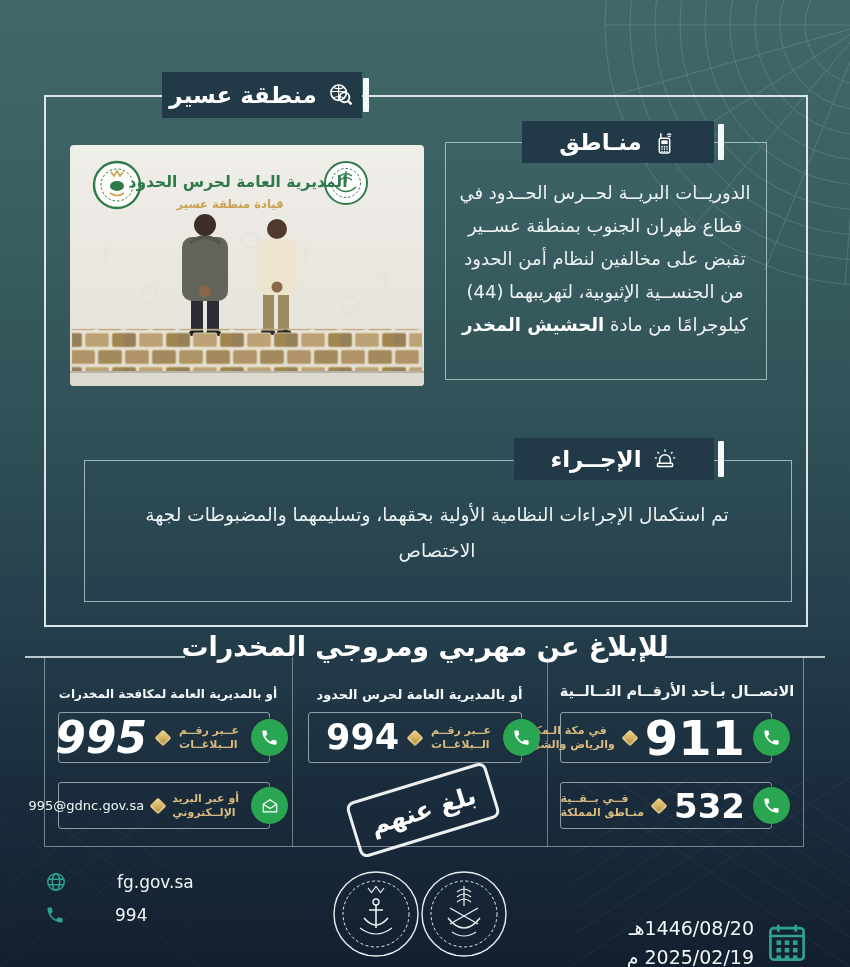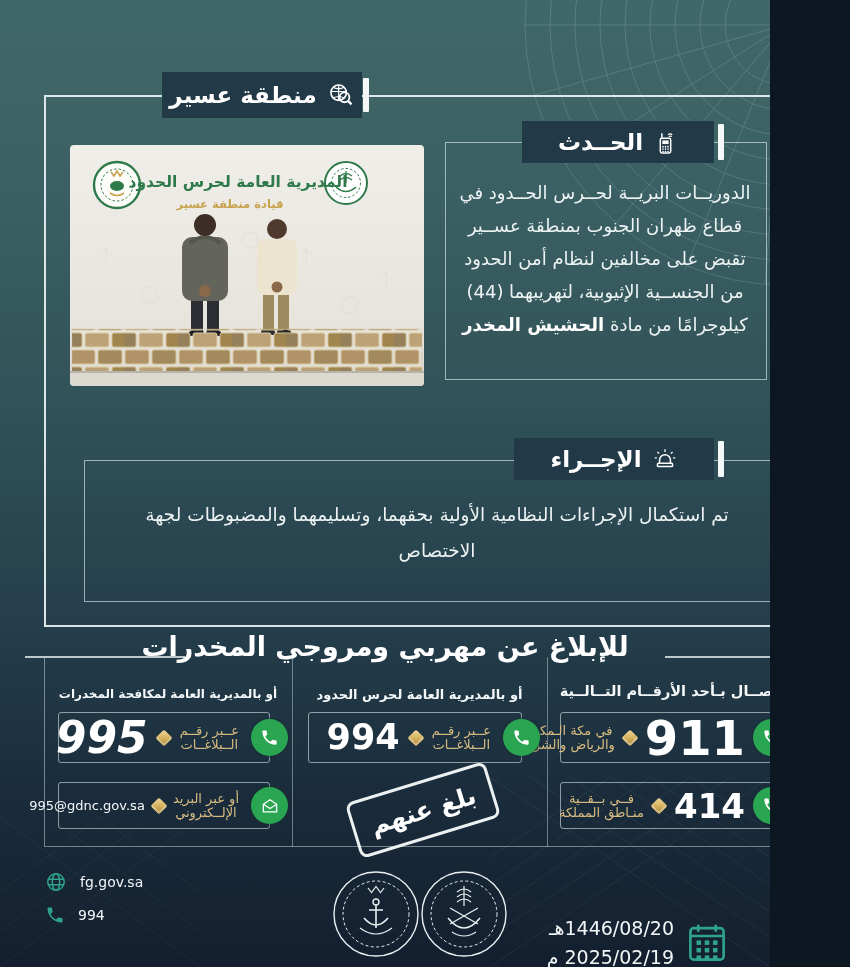--- a/index.html
+++ b/index.html
@@ -1,17 +1,17 @@
 <!DOCTYPE html>
 <html lang="ar"><head>
 <meta charset="utf-8">
 <style>
   html,body{margin:0;padding:0;background:#0d1722;}
   #canvas{
-    position:relative;width:770px;height:967px;overflow:hidden;
+    position:relative;width:850px;height:967px;overflow:hidden;
     font-family:"DejaVu Sans","Liberation Sans",sans-serif;
     background:linear-gradient(180deg,#416868 0%,#3b6063 20%,#315258 42%,#253f4c 64%,#1a2c3c 82%,#131f2e 100%);
     color:#eef4f4;
   }
   .abs{position:absolute;}
   
   .frame{position:absolute;border:2px solid rgba(233,243,243,0.92);}
   .subframe{position:absolute;border:1.3px solid rgba(220,235,235,0.65);}
   .vbar{position:absolute;width:6px;background:#f4f8f8;border-radius:1px;z-index:3;}
   .hline{position:absolute;height:2px;background:rgba(226,238,238,0.8);}
@@ -23,42 +23,42 @@
   }
   .badge .ttl{white-space:nowrap;}
   
   .artext{direction:rtl;text-align:center;color:#edf3f3;}
   
   .ibox{
     position:absolute;border:1.2px solid rgba(216,232,232,0.6);border-radius:3px;
     display:flex;direction:rtl;align-items:center;box-sizing:border-box;
   }
   .bignum{color:#ffffff;font-weight:bold;line-height:1;}
-  .glabel{color:#d8bc80;font-size:13px;font-weight:normal;line-height:13.5px;text-align:center;white-space:nowrap;}
+  .glabel{color:#d8bc80;font-size:11px;font-weight:bold;line-height:13.5px;text-align:left;white-space:nowrap;}
   .diamond{
     width:12px;height:12px;flex:0 0 12px;transform:rotate(45deg);
     background:linear-gradient(135deg,#efd9a0 0%,#d9b865 45%,#a8802f 100%);
     border-radius:2px;box-shadow:inset -2px -2px 0 rgba(255,255,255,0.35);
   }
   .iconcircle{
     position:absolute;width:37px;height:37px;border-radius:50%;
     background:#2aa653;display:flex;align-items:center;justify-content:center;z-index:2;
     box-shadow:0 0 0 2px rgba(23,46,49,0.35);
   }
   .colheader{position:absolute;direction:rtl;text-align:center;color:#f4f8f8;font-weight:bold;white-space:nowrap;}
   
   .stamp{
     position:absolute;left:350px;top:781px;width:140px;height:52px;
     transform:rotate(-17deg);border:3px solid rgba(248,251,251,0.95);border-radius:8px;
     display:flex;align-items:center;justify-content:center;direction:rtl;
     color:#ffffff;font-weight:bold;font-size:25px;letter-spacing:1px;
   }
   
   .contact-row{display:flex;align-items:center;gap:13px;height:31px;}
-  .contact-row .txt{color:#f2f6f6;font-size:14px;}
+  .contact-row .txt{color:#f2f6f6;font-size:17px;margin-left:37px;}
   .dates{display:flex;align-items:center;margin-top:40px;}
   .dates .dtxt{text-align:right;direction:rtl;color:#f2f6f6;font-size:19px;line-height:29px;margin-right:12px;}
   svg text{font-family:"DejaVu Sans","Liberation Sans",sans-serif;}
 </style>
 </head>
 <body>
 
 <div id="canvas">
 
   <svg class="abs" style="right:0;top:0;" width="250" height="290" viewBox="0 0 250 290">
@@ -210,21 +210,21 @@
             <circle cx="12" cy="18.3" r="0.8"></circle>
             <circle cx="14.4" cy="18.3" r="0.8"></circle>
           <circle cx="9.6" cy="20.6" r="0.8"></circle>
             <circle cx="12" cy="20.6" r="0.8"></circle>
             <circle cx="14.4" cy="20.6" r="0.8"></circle>
         </g>
         <path d="M8.5 8 V3.2"></path>
         <path d="M14.5 4.5 q2 -1.5 4 0 M15.2 6.3 q1.4 -1 2.8 0" stroke-width="1.1"></path>
       </svg>
     </span>
-    <span class="ttl">الحــدث</span>
+    <span class="ttl">منـاطق</span>
   </div>
   <div class="vbar" style="left:718px;top:124px;height:36px;"></div>
   <div class="artext" style="position:absolute;left:454px;top:176px;width:302px;font-size:18px;line-height:33px;">
     <span>الدوريــات البريــة لحــرس الحــدود في قطاع ظهران الجنوب بمنطقة عســير تقبض على مخالفين لنظام أمن الحدود من الجنســية الإثيوبية، لتهريبهما (44) كيلوجرامًا من مادة </span><strong style="color:#ffffff;margin-top:43px;">الحشيش المخدر</strong>
   </div>
 
   <div class="subframe" style="left:84px;top:460px;width:706px;height:140px;"></div>
   <div class="badge" style="left:514px;top:438px;width:200px;height:42px;font-size:23px;">
     <span style="display:flex;">
       <svg width="26" height="26" viewBox="0 0 24 24" fill="none" stroke="#ffffff" stroke-width="1.4">
@@ -257,21 +257,21 @@
       <span>في مكة الـمكرمة</span><br><span>والرياض والشرقية</span>
     </span>
   </div>
   <div class="iconcircle" style="left:753px;top:719px;">
     <svg width="19" height="19" viewBox="0 0 24 24" fill="#ffffff">
         <path d="M6.6 10.8c1.4 2.8 3.8 5.1 6.6 6.6l2.2-2.2c.3-.3.7-.4 1-.2 1.1.4 2.3.6 3.6.6.6 0 1 .4 1 1V20c0 .6-.4 1-1 1C10.6 21 3 13.4 3 4c0-.6.4-1 1-1h3.5c.6 0 1 .4 1 1 0 1.2.2 2.4.6 3.6.1.3 0 .7-.2 1l-2.3 2.2z"></path>
       </svg>
   </div>
 
   <div class="ibox" style="left:560px;top:782px;width:212px;height:47px;padding-right:26px;gap:9px;">
-    <span class="bignum" style="font-size:34px;">414</span>
+    <span class="bignum" style="font-size:34px;">532</span>
     <span class="diamond"></span>
     <span class="glabel">
       <span>فــي بــقــية</span><br><span>منـاطق المملكة</span>
     </span>
   </div>
   <div class="iconcircle" style="left:753px;top:787px;">
     <svg width="19" height="19" viewBox="0 0 24 24" fill="#ffffff">
         <path d="M6.6 10.8c1.4 2.8 3.8 5.1 6.6 6.6l2.2-2.2c.3-.3.7-.4 1-.2 1.1.4 2.3.6 3.6.6.6 0 1 .4 1 1V20c0 .6-.4 1-1 1C10.6 21 3 13.4 3 4c0-.6.4-1 1-1h3.5c.6 0 1 .4 1 1 0 1.2.2 2.4.6 3.6.1.3 0 .7-.2 1l-2.3 2.2z"></path>
       </svg>
   </div>

